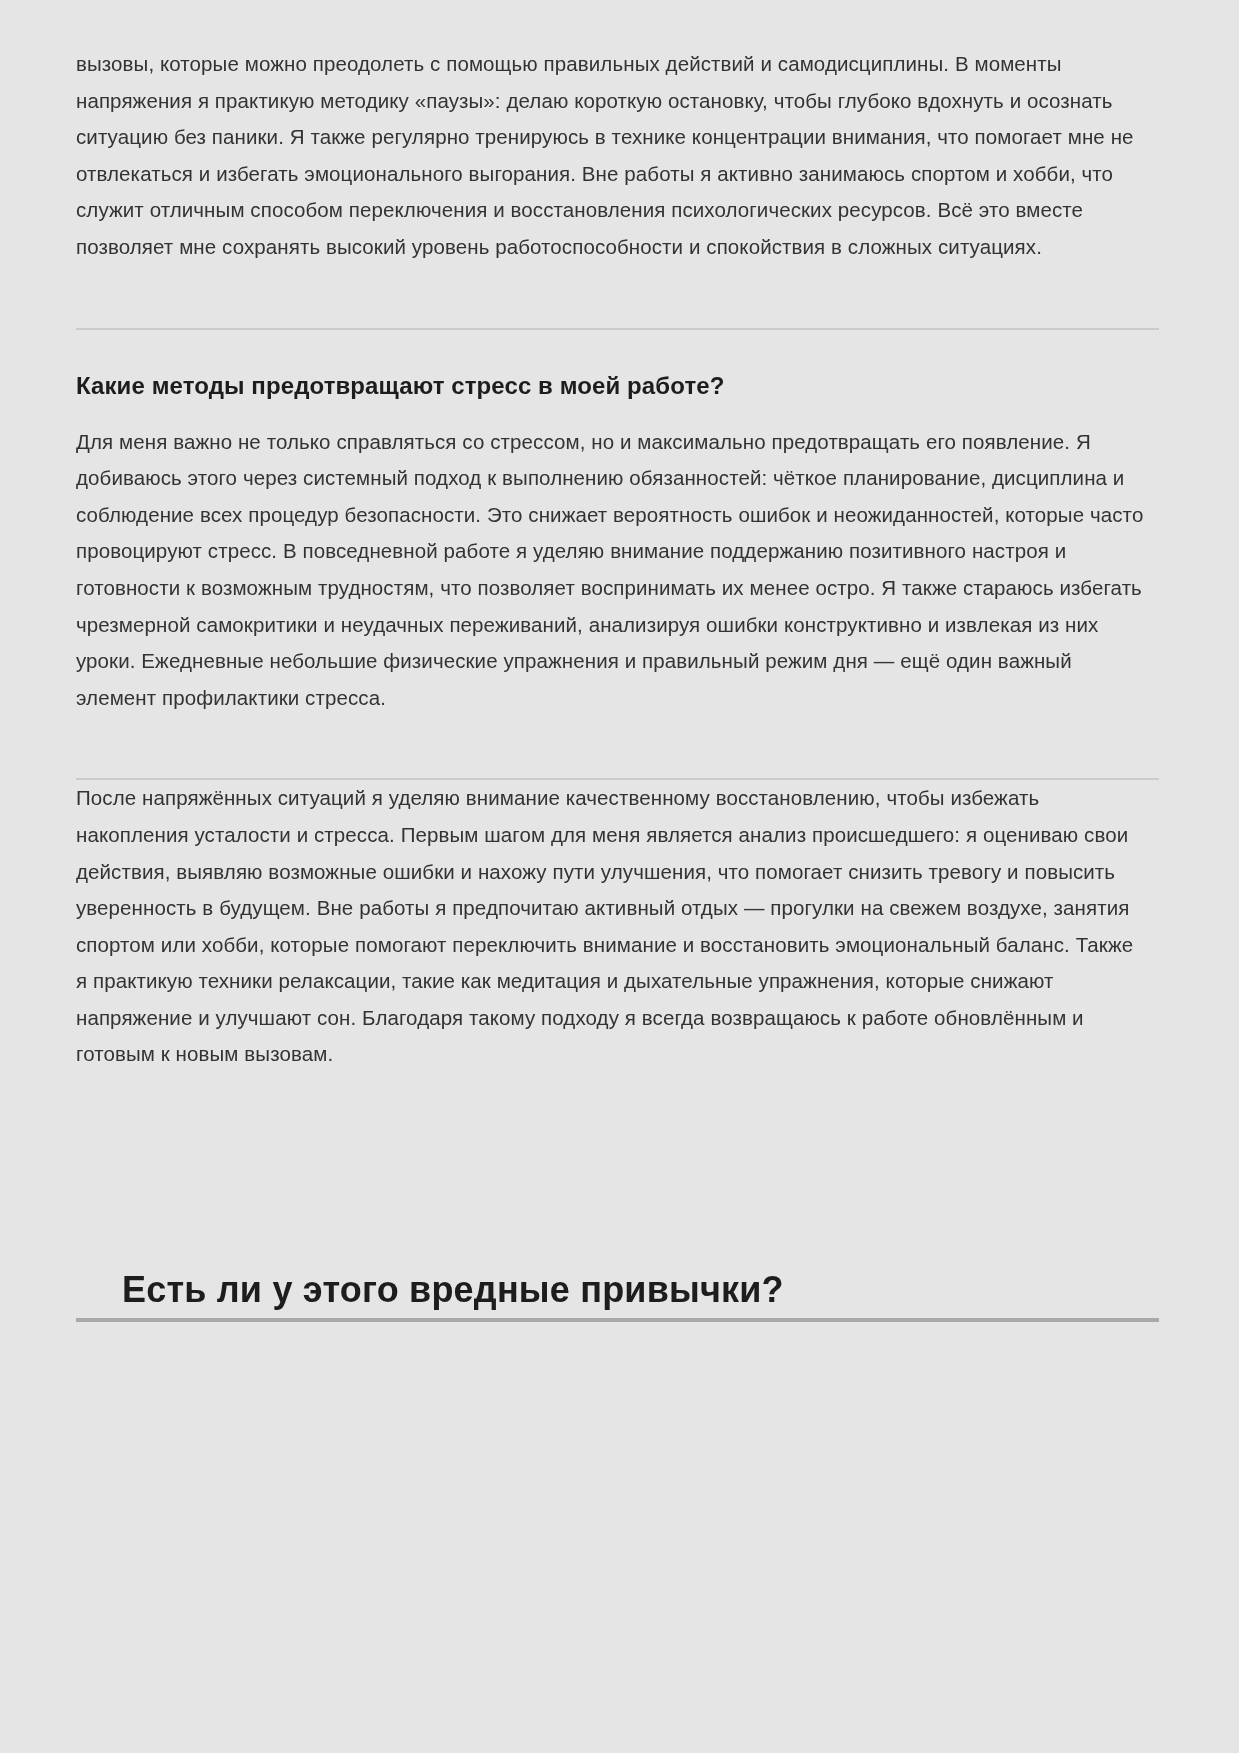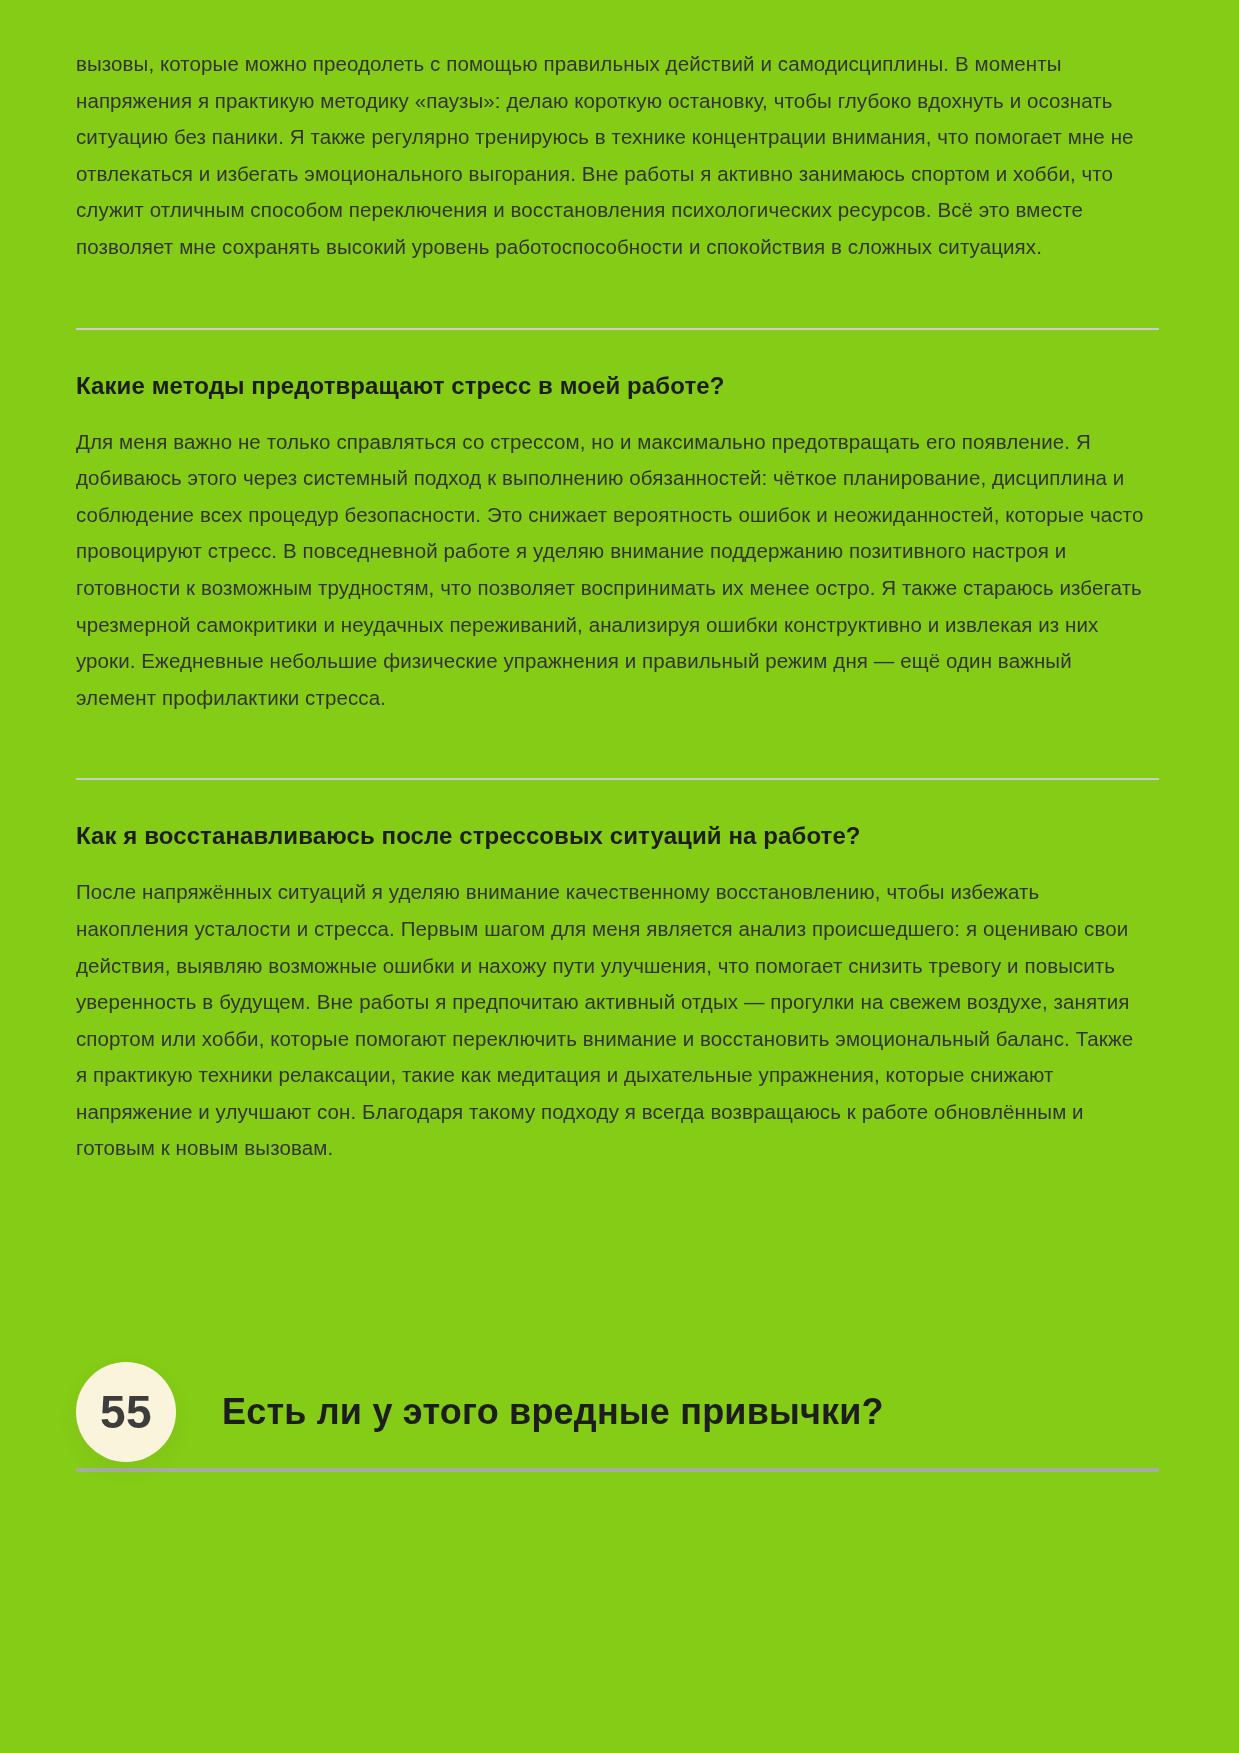--- a/index.html
+++ b/index.html
@@ -5,21 +5,21 @@
   html, body {
     margin: 0;
     padding: 0;
     background: #ffffff;
   }
   .page {
     position: relative;
     width: 1239px;
     height: 1753px;
     box-sizing: border-box;
-    background: #84cc16;
+    background: #e5e5e5;
     padding: 46px 80px 0 76px;
     overflow: hidden;
     font-family: "Liberation Sans", "DejaVu Sans", sans-serif;
   }
   .body-text {
     margin: 0;
     font-size: 20.5px;
     line-height: 36.6px;
     letter-spacing: 0.1px;
     color: #333333;
@@ -86,26 +86,22 @@
   <p class="body-text">вызовы, которые можно преодолеть с помощью правильных действий и самодисциплины. В моменты напряжения я практикую методику «паузы»: делаю короткую остановку, чтобы глубоко вдохнуть и осознать ситуацию без паники. Я также регулярно тренируюсь в технике концентрации внимания, что помогает мне не отвлекаться и избегать эмоционального выгорания. Вне работы я активно занимаюсь спортом и хобби, что служит отличным способом переключения и восстановления психологических ресурсов. Всё это вместе позволяет мне сохранять высокий уровень работоспособности и спокойствия в сложных ситуациях.</p>
 
   <hr class="divider">
 
   <h3 class="question-heading">Какие методы предотвращают стресс в моей работе?</h3>
 
   <p class="body-text">Для меня важно не только справляться со стрессом, но и максимально предотвращать его появление. Я добиваюсь этого через системный подход к выполнению обязанностей: чёткое планирование, дисциплина и соблюдение всех процедур безопасности. Это снижает вероятность ошибок и неожиданностей, которые часто провоцируют стресс. В повседневной работе я уделяю внимание поддержанию позитивного настроя и готовности к возможным трудностям, что позволяет воспринимать их менее остро. Я также стараюсь избегать чрезмерной самокритики и неудачных переживаний, анализируя ошибки конструктивно и извлекая из них уроки. Ежедневные небольшие физические упражнения и правильный режим дня — ещё один важный элемент профилактики стресса.</p>
 
   <hr class="divider">
 
-  <h3 class="question-heading">Как я восстанавливаюсь после стрессовых ситуаций на работе?</h3>
 
   <p class="body-text">После напряжённых ситуаций я уделяю внимание качественному восстановлению, чтобы избежать накопления усталости и стресса. Первым шагом для меня является анализ происшедшего: я оцениваю свои действия, выявляю возможные ошибки и нахожу пути улучшения, что помогает снизить тревогу и повысить уверенность в будущем. Вне работы я предпочитаю активный отдых — прогулки на свежем воздухе, занятия спортом или хобби, которые помогают переключить внимание и восстановить эмоциональный баланс. Также я практикую техники релаксации, такие как медитация и дыхательные упражнения, которые снижают напряжение и улучшают сон. Благодаря такому подходу я всегда возвращаюсь к работе обновлённым и готовым к новым вызовам.</p>
 
   <div class="chapter-header">
-    <div class="chapter-badge">
-      <span class="chapter-number">55</span>
-    </div>
     <h1 class="chapter-title">Есть ли у этого вредные привычки?</h1>
   </div>
 
   <hr class="divider thick">
 
 </div>
 
 </body></html>

